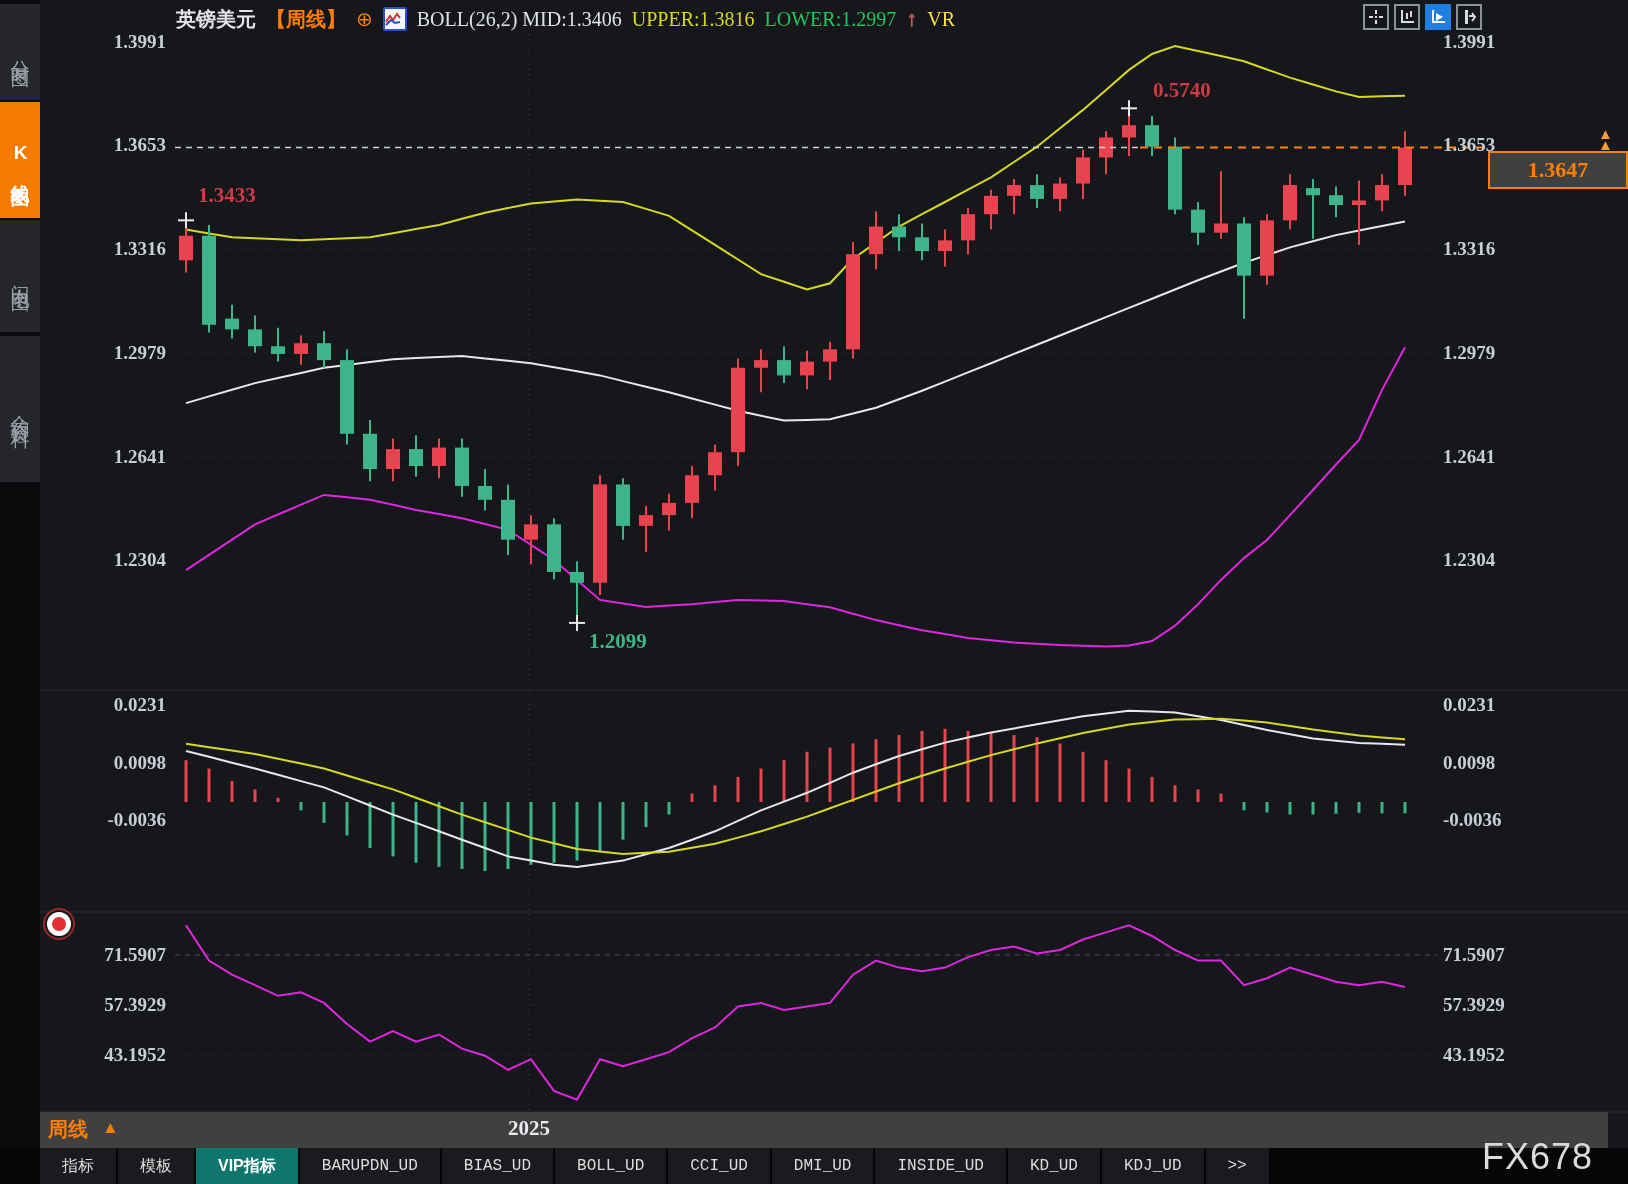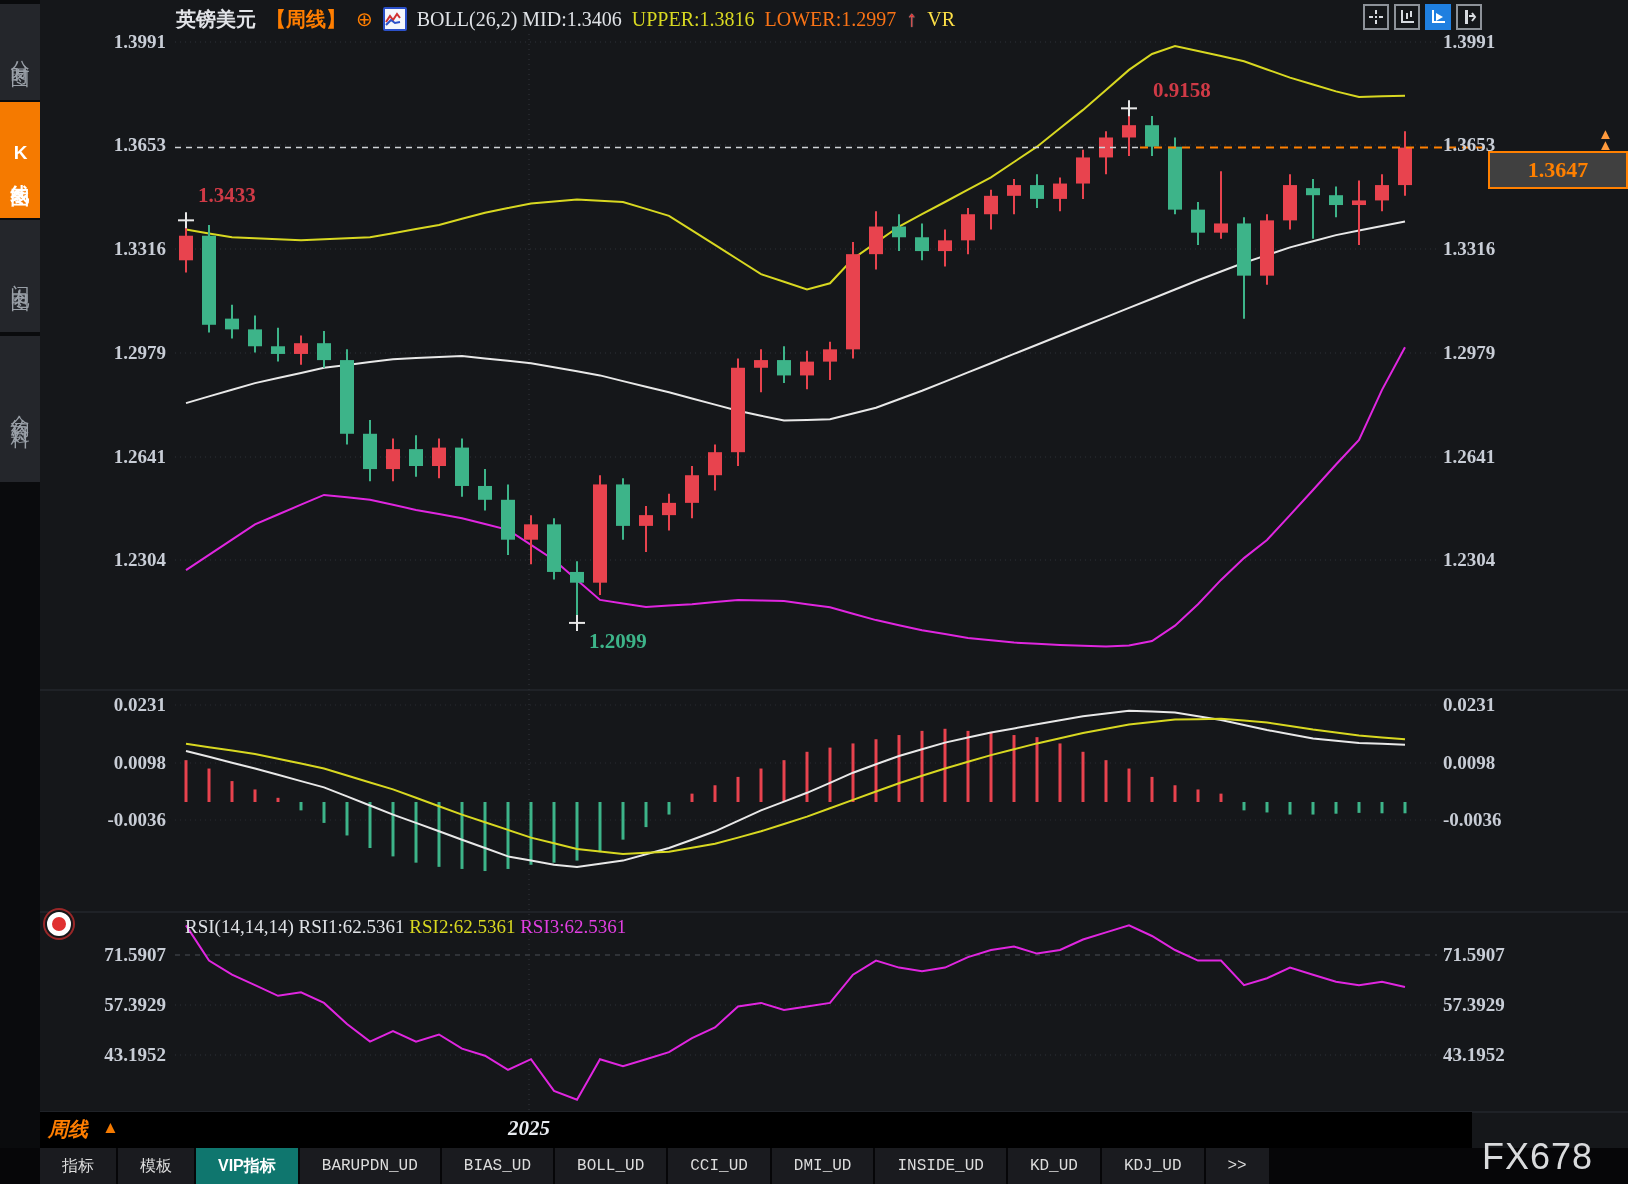--- a/index.html
+++ b/index.html
@@ -12,21 +12,21 @@
   .side-item.active{background:#f57a00;color:#ffffff;font-weight:bold;}
   
   #header{position:absolute;left:176px;top:5px;height:28px;display:flex;align-items:center;gap:10px;z-index:40;
     font-family:"Liberation Serif",serif;font-size:20px;white-space:nowrap;}
   .h-symbol{color:#e2e4e8;font-weight:bold;font-family:"Liberation Sans",sans-serif;}
   .h-period{color:#ff7e00;font-weight:bold;font-family:"Liberation Sans",sans-serif;}
   .h-oplus{color:#ff7e00;font-size:20px;}
   .h-logo{width:20px;height:20px;background:#f4f6fb;border:2px solid #2b50c8;border-radius:2px;display:inline-block;}
   .h-white{color:#dfe2e6;}
   .h-yellow{color:#d8d821;}
-  .h-magenta{color:#f97316;}
+  .h-magenta{color:#22c55e;}
   .h-arrow{color:#e03030;font-weight:bold;font-size:22px;text-shadow:0 0 1px #fff;}
   .h-vr{color:#fde047;}
   
   #toolbar{position:absolute;left:1363px;top:4px;display:flex;gap:5px;z-index:40;}
   .tool-btn{width:26px;height:26px;border:2px solid #8d9299;background:#15171a;box-sizing:border-box;
     display:flex;align-items:center;justify-content:center;cursor:pointer;}
   .tool-btn.active{border-color:#1f7fe0;background:#1f7fe0;}
   
   .ax{position:absolute;font-family:"Liberation Serif",serif;font-weight:bold;font-size:19px;color:#c8cdd6;z-index:20;}
   .ax.left{left:36px;width:130px;text-align:right;}
@@ -40,21 +40,21 @@
   #price-box{position:absolute;left:1488px;width:136px;height:34px;border:2px solid #ff8000;background:#404040;
     color:#ff8000;font-family:"Liberation Serif",serif;font-size:22px;font-weight:bold;
     display:flex;align-items:center;justify-content:center;z-index:35;}
   #latest-arrow{position:absolute;left:1598px;top:128px;color:#ff9a3d;font-size:15px;line-height:11px;z-index:36;
     text-align:center;cursor:pointer;}
   
   #sun-icon{position:absolute;left:47px;top:912px;width:14px;height:14px;border-radius:50%;
     background:#e03030;border:5px solid #ffffff;
     box-shadow:0 0 0 2px #15171a,0 0 0 4px rgba(224,48,48,.65);z-index:25;}
   
-  #footer-row{position:absolute;left:40px;top:1112px;width:1432px;height:36px;background:#000000;z-index:10;font-style:italic;}
+  #footer-row{position:absolute;left:40px;top:1112px;width:1568px;height:36px;background:#404040;z-index:10;}
   #period-label{position:absolute;left:8px;top:4px;color:#ff7e00;font-weight:bold;font-size:20px;}
   #period-arrow{position:absolute;left:62px;top:6px;color:#f57a00;font-size:17px;}
   #year-label{position:absolute;left:468px;top:4px;color:#e8ebf0;font-family:"Liberation Serif",serif;
     font-weight:bold;font-size:21px;}
   
   #tabbar{position:absolute;left:0;top:1148px;width:1628px;height:36px;background:#060608;z-index:30;
     display:flex;align-items:stretch;padding-left:40px;box-sizing:border-box;gap:2px;}
   .tab{background:#1a1b1f;color:#dcdcdc;font-family:"Liberation Mono",monospace;font-size:16px;
     display:flex;align-items:center;padding:0 22px;cursor:pointer;white-space:nowrap;}
   .tab.orange{background:#0f766e;color:#ffffff;font-family:"Liberation Sans",sans-serif;font-weight:bold;}
@@ -305,25 +305,20 @@
         </svg>
     </div>
     <div class="tool-btn">
       <svg width="16" height="16" viewBox="0 0 16 16">
           <path d="M4 1h3v14H4z" fill="#d8dbe0"></path>
           <path d="M8 7h5M11 4l3 4-3 4" stroke="#d8dbe0" stroke-width="2" fill="none"></path>
         </svg>
     </div>
   </div>
 
-  <div class="panel-head" style="left:185px;top:916px;">
-    <span class="ph-white">RSI(14,14,14) RSI1:62.5361</span>
-    <span class="ph-yellow">RSI2:62.5361</span>
-    <span class="ph-magenta">RSI3:62.5361</span>
-  </div>
 
   <div id="sun-icon"></div>
 
   <div id="price-box" style="top: 150.619px;">1.3647</div>
   <div id="latest-arrow">▲<br>▲</div>
 
   <div id="footer-row">
     <span id="period-label">周线</span>
     <span id="period-arrow">▲</span>
     <span id="year-label">2025</span>
@@ -364,14 +359,14 @@
     <div class="ax left" style="top: 809px;">-0.0036</div>
     <div class="ax right" style="top: 809px;">-0.0036</div>
     <div class="ax left" style="top: 944px;">71.5907</div>
     <div class="ax right" style="top: 944px;">71.5907</div>
     <div class="ax left" style="top: 994px;">57.3929</div>
     <div class="ax right" style="top: 994px;">57.3929</div>
     <div class="ax left" style="top: 1044px;">43.1952</div>
     <div class="ax right" style="top: 1044px;">43.1952</div>
     <div class="marker-label" style="left: 198px; top: 183.323px; color: rgb(207, 58, 70);">1.3433</div>
     <div class="marker-label" style="left: 589px; top: 628.903px; color: rgb(61, 180, 137);">1.2099</div>
-    <div class="marker-label" style="left: 1153px; top: 78.3273px; color: rgb(207, 58, 70);">0.9158</div>
+    <div class="marker-label" style="left: 1153px; top: 78.3273px; color: rgb(207, 58, 70);">0.5740</div>
   </div>
 
 </body></html>

